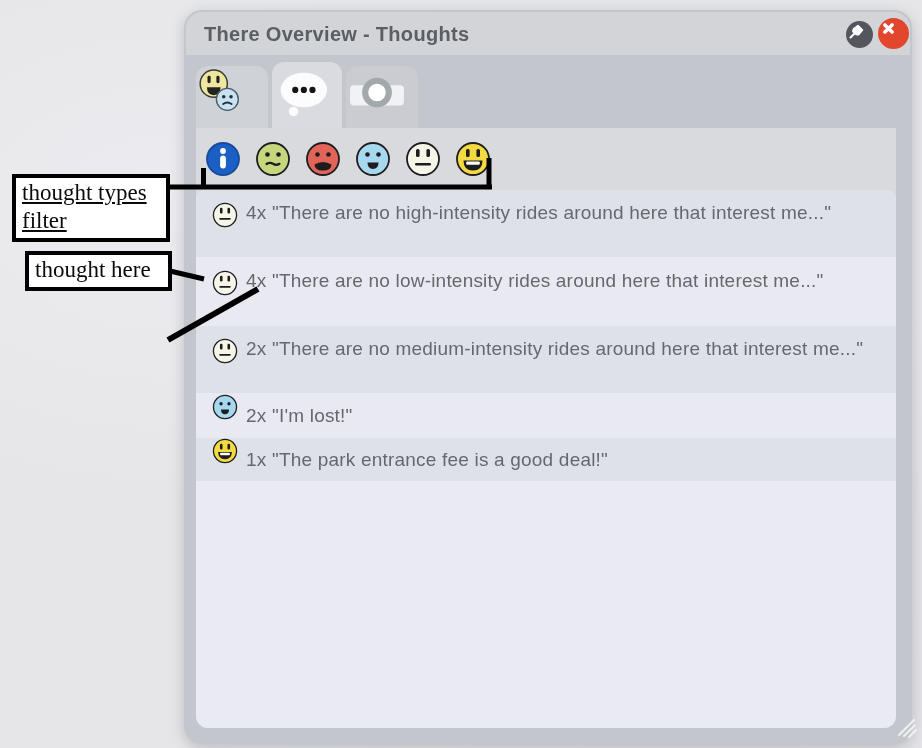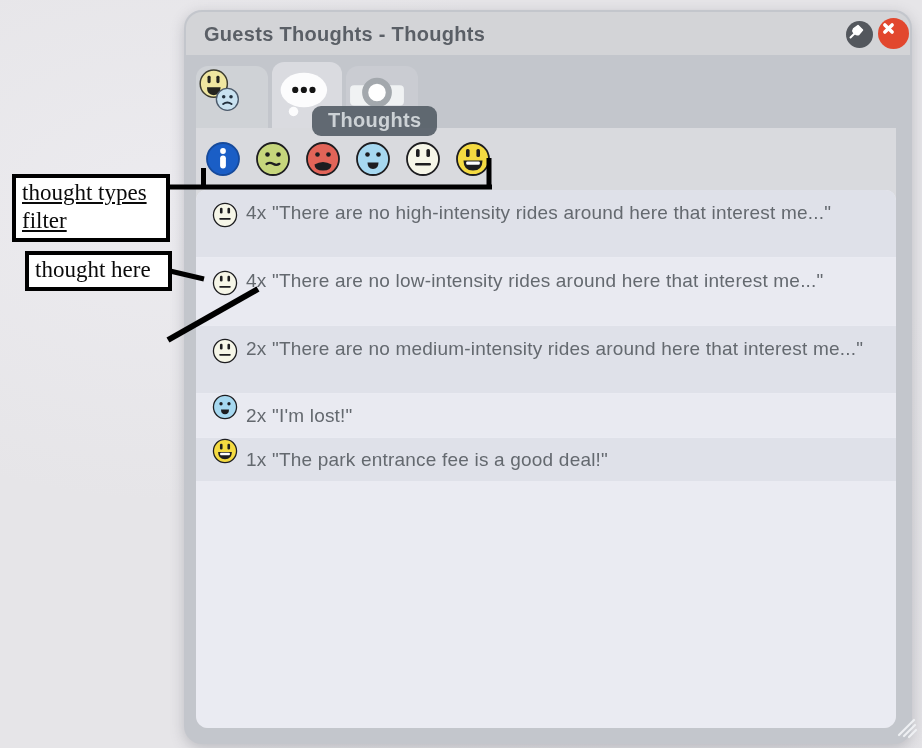--- a/index.html
+++ b/index.html
@@ -111,21 +111,21 @@
   .anno-3 { left:22px; top:302px; width:148px; }
 </style>
 </head>
 <body>
 
 <div class="stage">
 
   <div class="panel">
 
     <div class="titlebar">
-      <div class="title">Guests Thoughts - Thoughts</div>
+      <div class="title">There Overview - Thoughts</div>
       <button class="pin-btn">
         <span style="display: block; width: 100%; height: 100%;">
             <svg viewBox="-14 -14 28 28" width="100%" height="100%">
               <g fill="#fff" stroke="#fff" stroke-linejoin="round">
                 <path d="M2,-8 L8,-2 L3,4 Q0.5,5 -2,3 L-4,1 Q-5.5,-1.5 -4,-3.5 Z" stroke-width="2"></path>
                 <line x1="-3" y1="3" x2="-8" y2="8" stroke-width="2.6" stroke-linecap="round"></line>
               </g>
             </svg>
           </span>
       </button>
@@ -295,21 +295,20 @@
               </svg>
             </span>
           <div class="row-text"><span>1x</span> <span>"The park entrance fee is a good deal!"</span></div>
         </div>
 
       </div>
     </div>
 
   </div>
 
-  <div class="tooltip">Thoughts</div>
 
   <div class="resize-grip">
     <svg viewBox="0 0 26 26" width="26" height="26">
       <g stroke="#eef0f3" stroke-width="2.2" stroke-linecap="round">
         <line x1="6" y1="21" x2="21" y2="6"></line>
         <line x1="11" y1="22" x2="22" y2="11"></line>
         <line x1="16" y1="23" x2="23" y2="16"></line>
       </g>
     </svg>
   </div>

